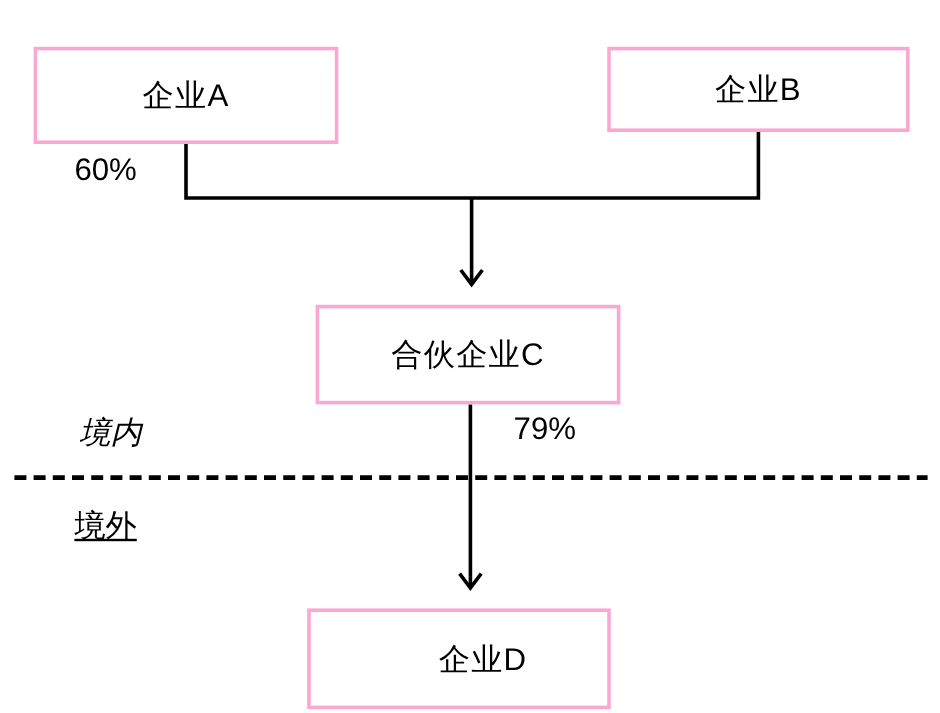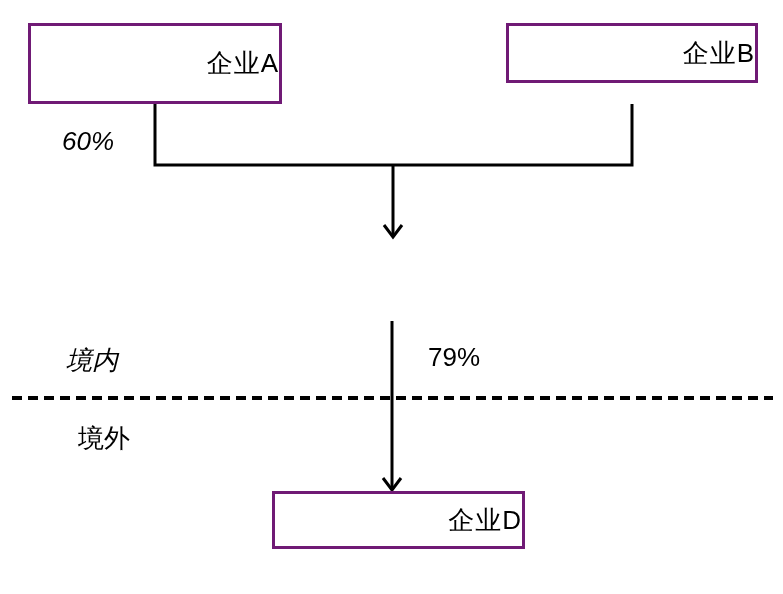--- a/index.html
+++ b/index.html
@@ -10,27 +10,28 @@
   }
   #canvas {
     position: relative;
     width: 783px;
     height: 594px;
     background: #ffffff;
     overflow: hidden;
   }
   .node-box {
     position: absolute;
-    border: 3px solid #701a75;
+    border: 3px solid #f9a8d4;
     background: #ffffff;
     display: flex;
     align-items: center;
-    justify-content: flex-end;
+    justify-content: center;
     box-sizing: border-box;
     z-index: 2;
+    margin-top: 16px;
   }
   .node-label {
     font-size: 26px;
     color: #000000;
     letter-spacing: 1px;
     white-space: nowrap;
   }
   .float-label {
     position: absolute;
     font-size: 26px;
@@ -41,28 +42,28 @@
   #connector-layer {
     position: absolute;
     left: 0;
     top: 0;
     width: 783px;
     height: 594px;
     z-index: 1;
   }
   
   #box-a { left: 28px;  top: 23px;  width: 254px; height: 81px; }
-  #box-b { left: 506px; top: 23px;  width: 252px; height: 60px; }
+  #box-b { left: 506px; top: 23px;  width: 252px; height: 71px; }
   #box-c { left: 263px; top: 238px; width: 254px; height: 83px; }
-  #box-d { left: 272px; top: 491px; width: 253px; height: 58px; padding-left: 40px; }
+  #box-d { left: 256px; top: 491px; width: 253px; height: 84px; padding-left: 40px; }
   
-  #label-60  { left: 62px;  top: 126px; font-style: italic; }
+  #label-60  { left: 62px;  top: 126px; }
   #label-20  { left: 428px; top: 342px; }
   #label-jn  { left: 66px;  top: 343px; font-style: italic; }
-  #label-jw  { left: 78px;  top: 421px; }
+  #label-jw  { left: 62px;  top: 421px; text-decoration: underline; }
 </style>
 </head>
 <body>
 
 <div id="canvas">
 
   <svg id="connector-layer" viewBox="0 0 783 594" xmlns="http://www.w3.org/2000/svg">
 
     <path d="M155,104 L155,165 L632,165 L632,104" fill="none" stroke="#000000" stroke-width="3"></path>
 
@@ -76,20 +77,23 @@
   </svg>
 
   <div class="node-box" id="box-a">
     <span class="node-label">企业A</span>
   </div>
 
   <div class="node-box" id="box-b">
     <span class="node-label">企业B</span>
   </div>
 
+  <div class="node-box" id="box-c">
+    <span class="node-label">合伙企业C</span>
+  </div>
 
   <div class="node-box" id="box-d">
     <span class="node-label">企业D</span>
   </div>
 
   <div class="float-label" id="label-60">60%</div>
 
   <div class="float-label" id="label-20">79%</div>
 
   <div class="float-label" id="label-jn">境内</div>

